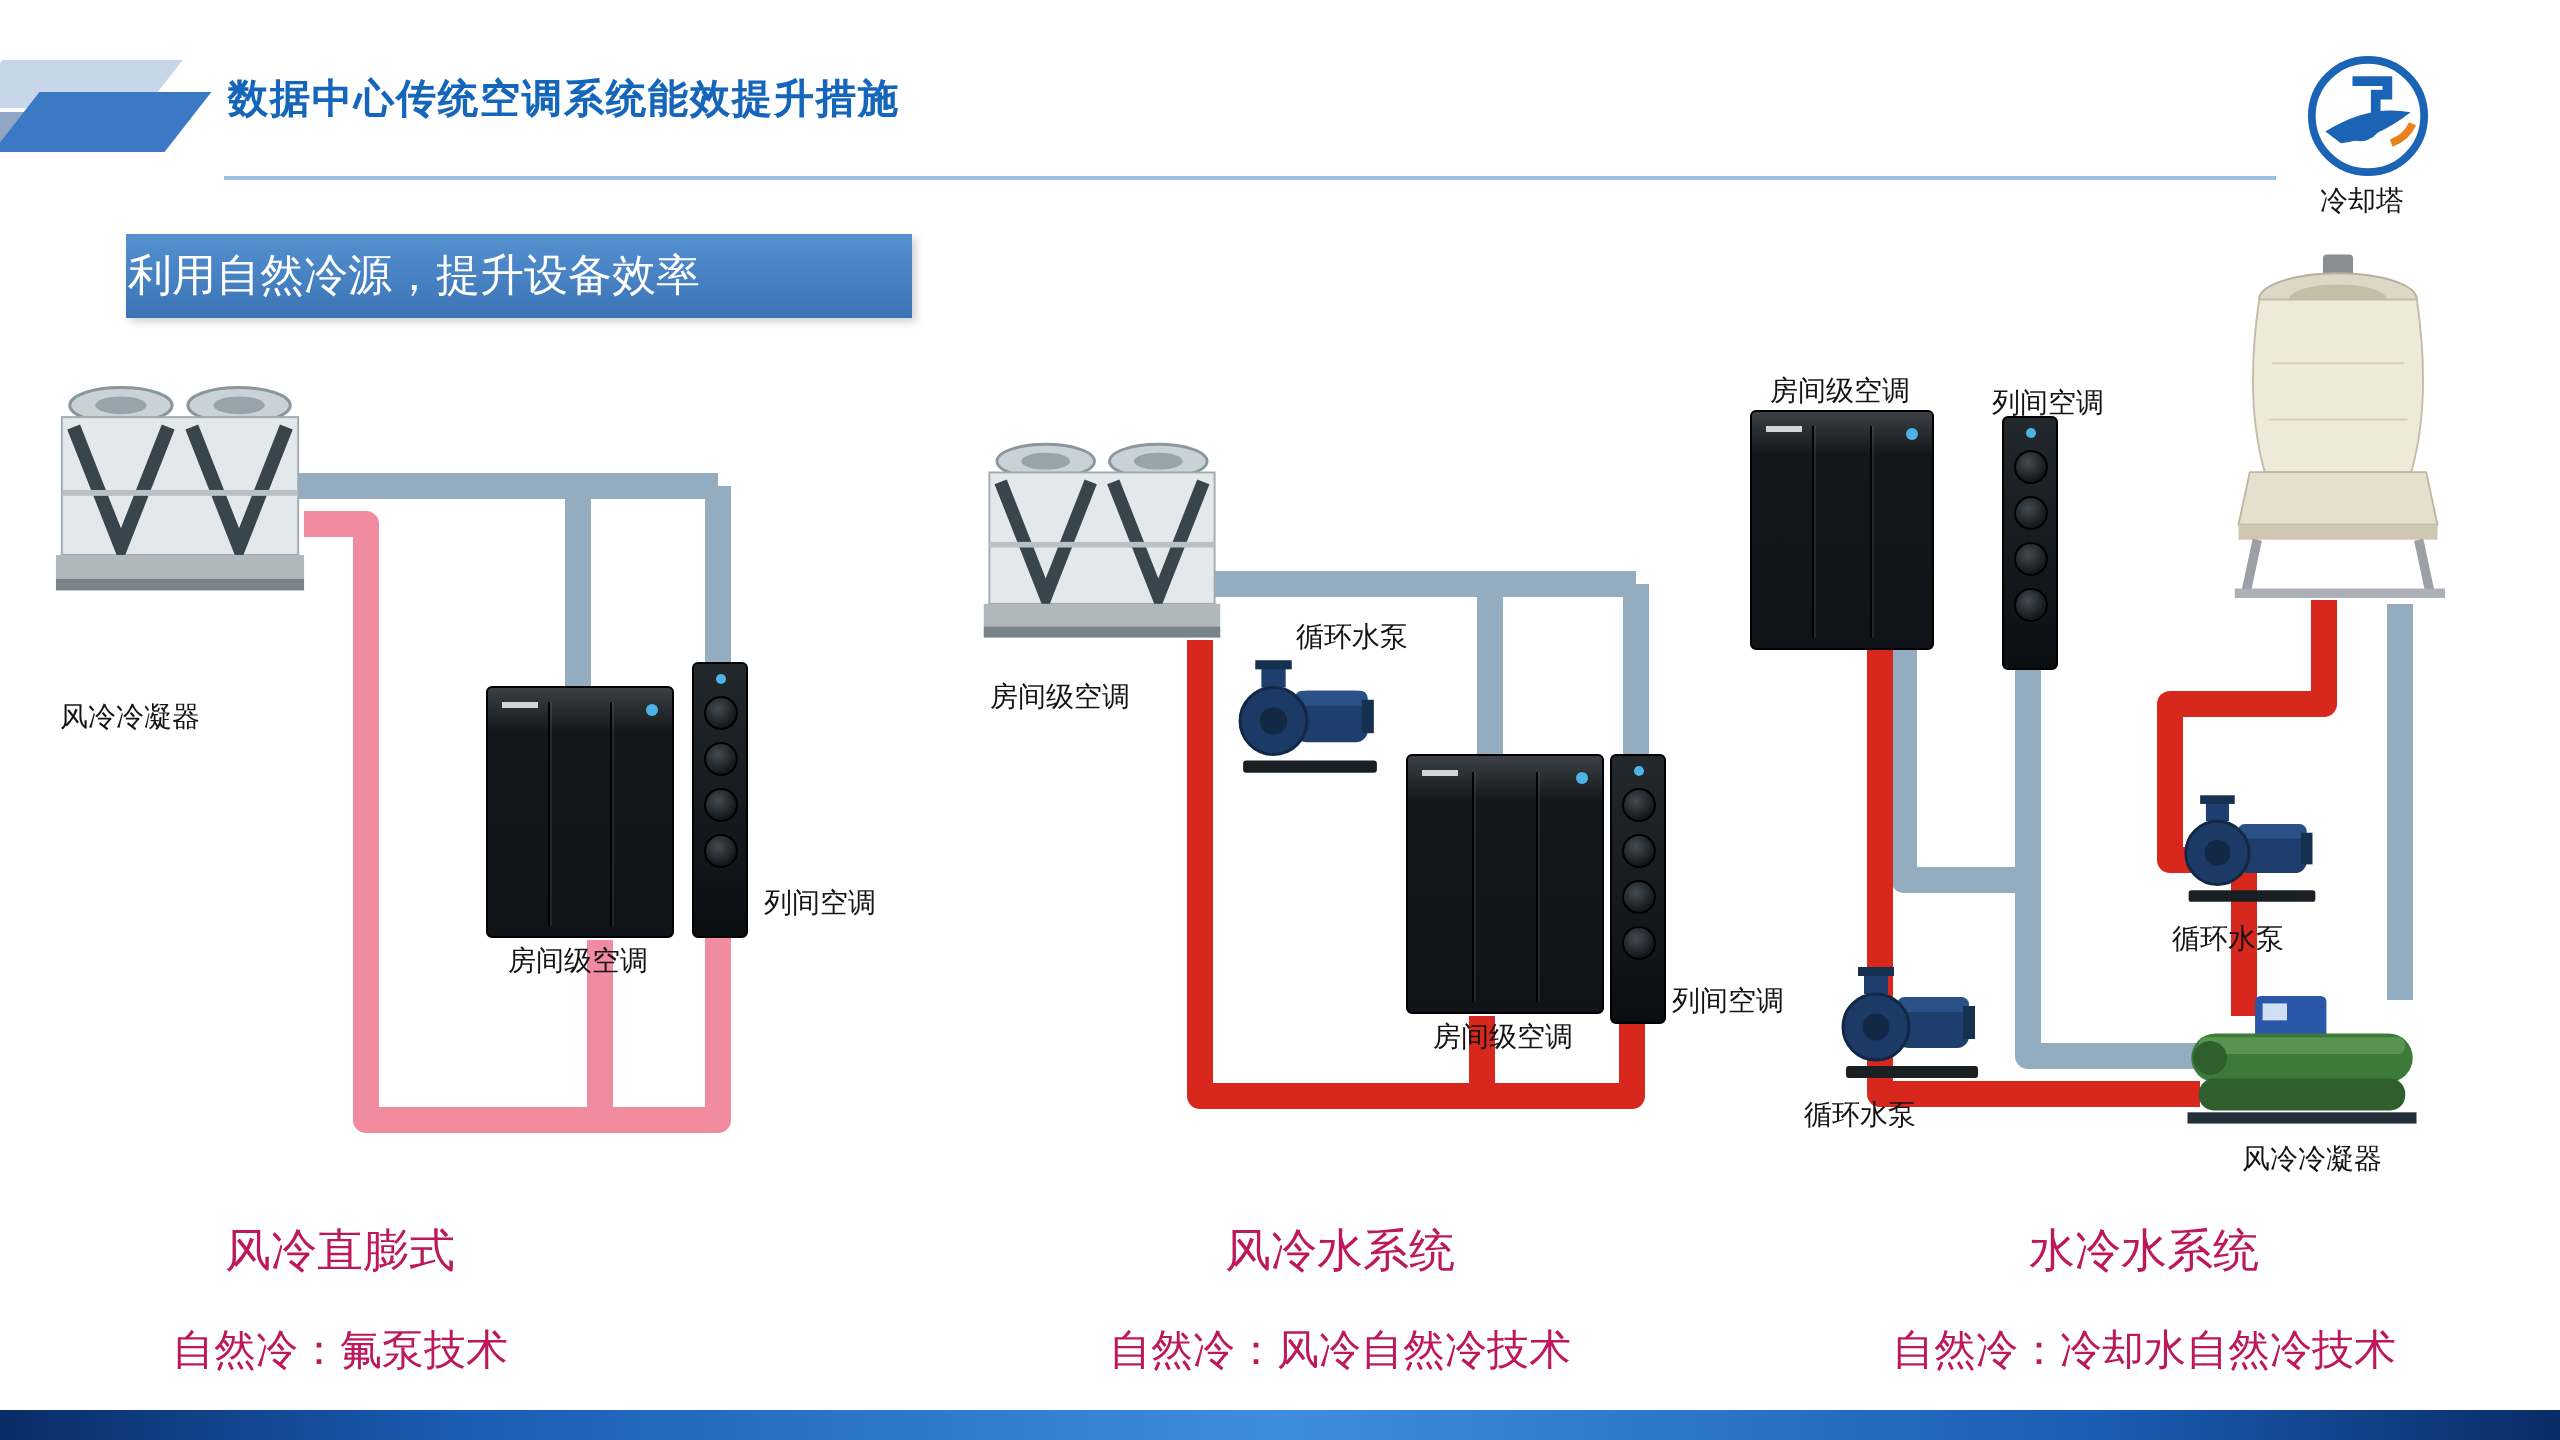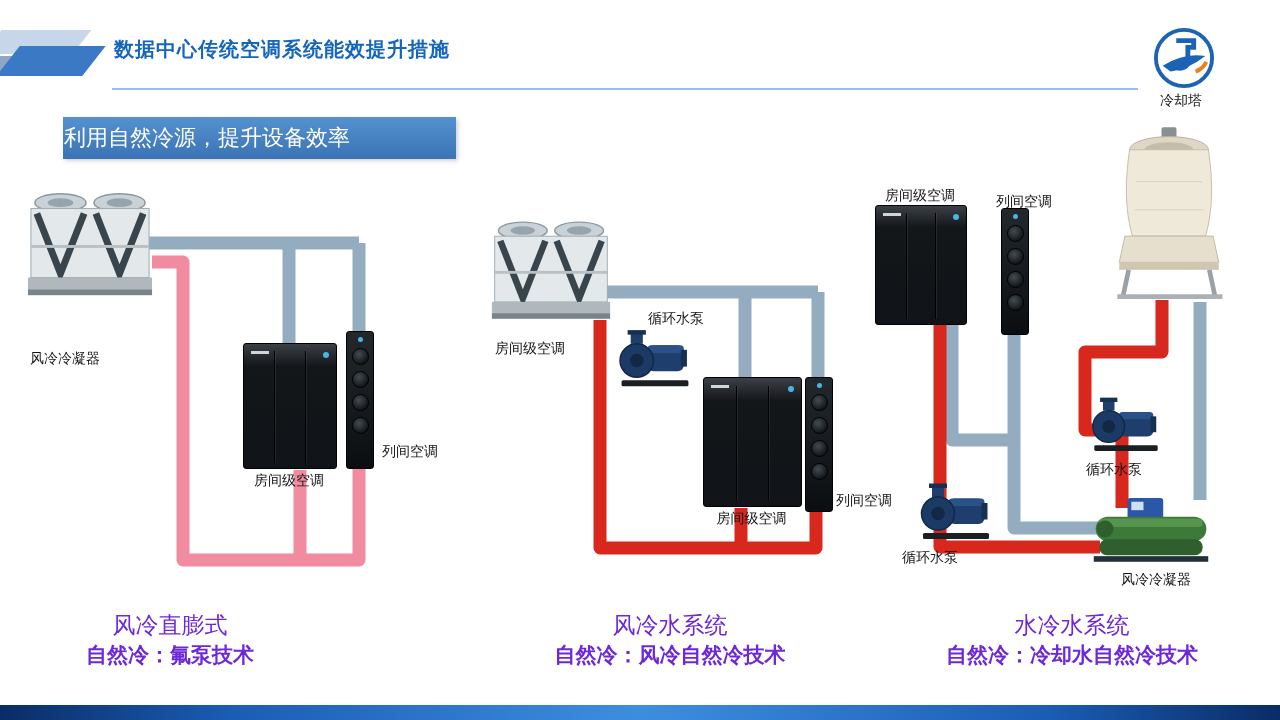--- a/index.html
+++ b/index.html
@@ -34,23 +34,23 @@
   .crac .divider{position:absolute;top:6%;bottom:4%;width:1px;background:#000;box-shadow:1px 0 0 rgba(255,255,255,0.08);}
   .crac .d1{left:33%;} .crac .d2{left:66%;}
   .crac .dot{position:absolute;top:8px;right:7px;width:6px;height:6px;border-radius:50%;background:#4db3e6;}
   .crac .brand{position:absolute;top:7px;left:7px;width:18px;height:3px;background:#cfd6da;}
   
   .rowac{background:linear-gradient(180deg,#23282d,#0b0e11);border:1px solid #000;border-radius:3px;}
   .rowac .fan{width:15px;height:15px;border-radius:50%;margin:6px auto 0 auto;
     background:radial-gradient(circle at 40% 35%,#434b53,#14181c 70%);border:1px solid #000;}
   .rowac .dot{width:5px;height:5px;border-radius:50%;background:#4db3e6;margin:5px auto 0 auto;}
   
-  .caption{position:absolute;z-index:3;text-align:center;color:#6d28d9;}
+  .caption{position:absolute;z-index:3;text-align:center;color:#be185d;}
   .caption .name{font-size:23px;font-weight:500;}
-  .caption .sub{font-size:21px;font-weight:bold;}
+  .caption .sub{font-size:21px;margin-top:20px;}
   
   .footer{position:absolute;left:0;top:705px;width:1280px;height:15px;z-index:4;
     background:linear-gradient(90deg,#0a2c66 0%,#1a5db4 18%,#3e8ede 50%,#1a5db4 82%,#0a2c66 100%);}
 </style>
 </head>
 <body>
 
 <div id="slide">
 
   <div class="deco-light"></div>

